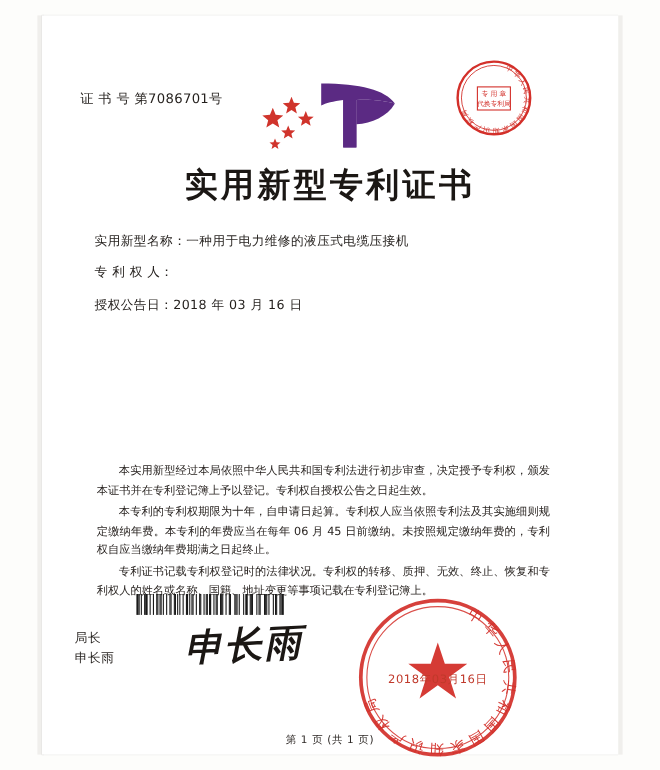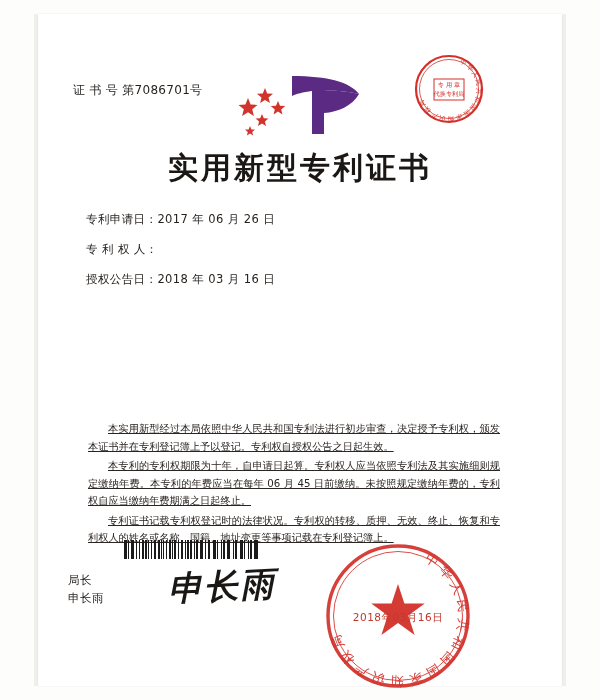--- a/index.html
+++ b/index.html
@@ -104,21 +104,20 @@
   
   .paras {
     position: absolute;
     left: 88px;
     top: 420px;
     width: 412px;
     font-size: 10.2px;
     line-height: 1.72;
     color: #2a2522;
     text-align: justify;
-    text-decoration: underline;
   }
   .paras p {
     margin: 0 0 2px 0;
     text-indent: 20px;
   }
 
   
   .barcode {
     position: absolute;
     left: 124px;
@@ -225,23 +224,23 @@
       </text>
       <rect x="22" y="27" width="30" height="21" fill="none" stroke="#d3302a" stroke-width="1"></rect>
       <text x="37" y="35" font-size="6.2" fill="#d3302a" text-anchor="middle" font-family="DejaVu Sans, sans-serif">专 用 章</text>
       <text x="37" y="44" font-size="6.2" fill="#d3302a" text-anchor="middle" font-family="DejaVu Sans, sans-serif">代换专利局</text>
     </svg>
   </div>
 
   <div class="main-title">实用新型专利证书</div>
 
   <div class="fields">
-    <div class="frow spaced">
-      <span class="flabel">专利申请日：</span>
-      <span class="fvalue">2017 年 06 月 26 日</span>
+    <div class="frow">
+      <span class="flabel">实用新型名称：</span>
+      <span class="fvalue">一种用于电力维修的液压式电缆压接机</span>
     </div>
     <div class="frow spaced">
       <span class="flabel">专 利 权 人：</span>
     </div>
     <div class="frow">
       <span class="flabel">授权公告日：</span>
       <span class="fvalue">2018 年 03 月 16 日</span>
     </div>
   </div>
 
@@ -336,13 +335,14 @@
       <text font-size="13" fill="#d3302a" font-family="DejaVu Sans, sans-serif" letter-spacing="4.6" opacity="0.95">
         <textPath href="#st-bot" startOffset="7%">中华人民共和国国家知识产权局</textPath>
       </text>
       <g opacity="0.95" fill="#d3302a">
         <polygon points="76,44 82.4,63.4 102.8,63.4 86.3,75.5 92.6,94.9 76,82.9 59.4,94.9 65.7,75.5 49.2,63.4 69.6,63.4"></polygon>
       </g>
     </svg>
   </div>
   <div class="seal-date">2018年03月16日</div>
 
+  <div class="footer">第 1 页 (共 1 页)</div>
 </div>
 
 </body></html>

